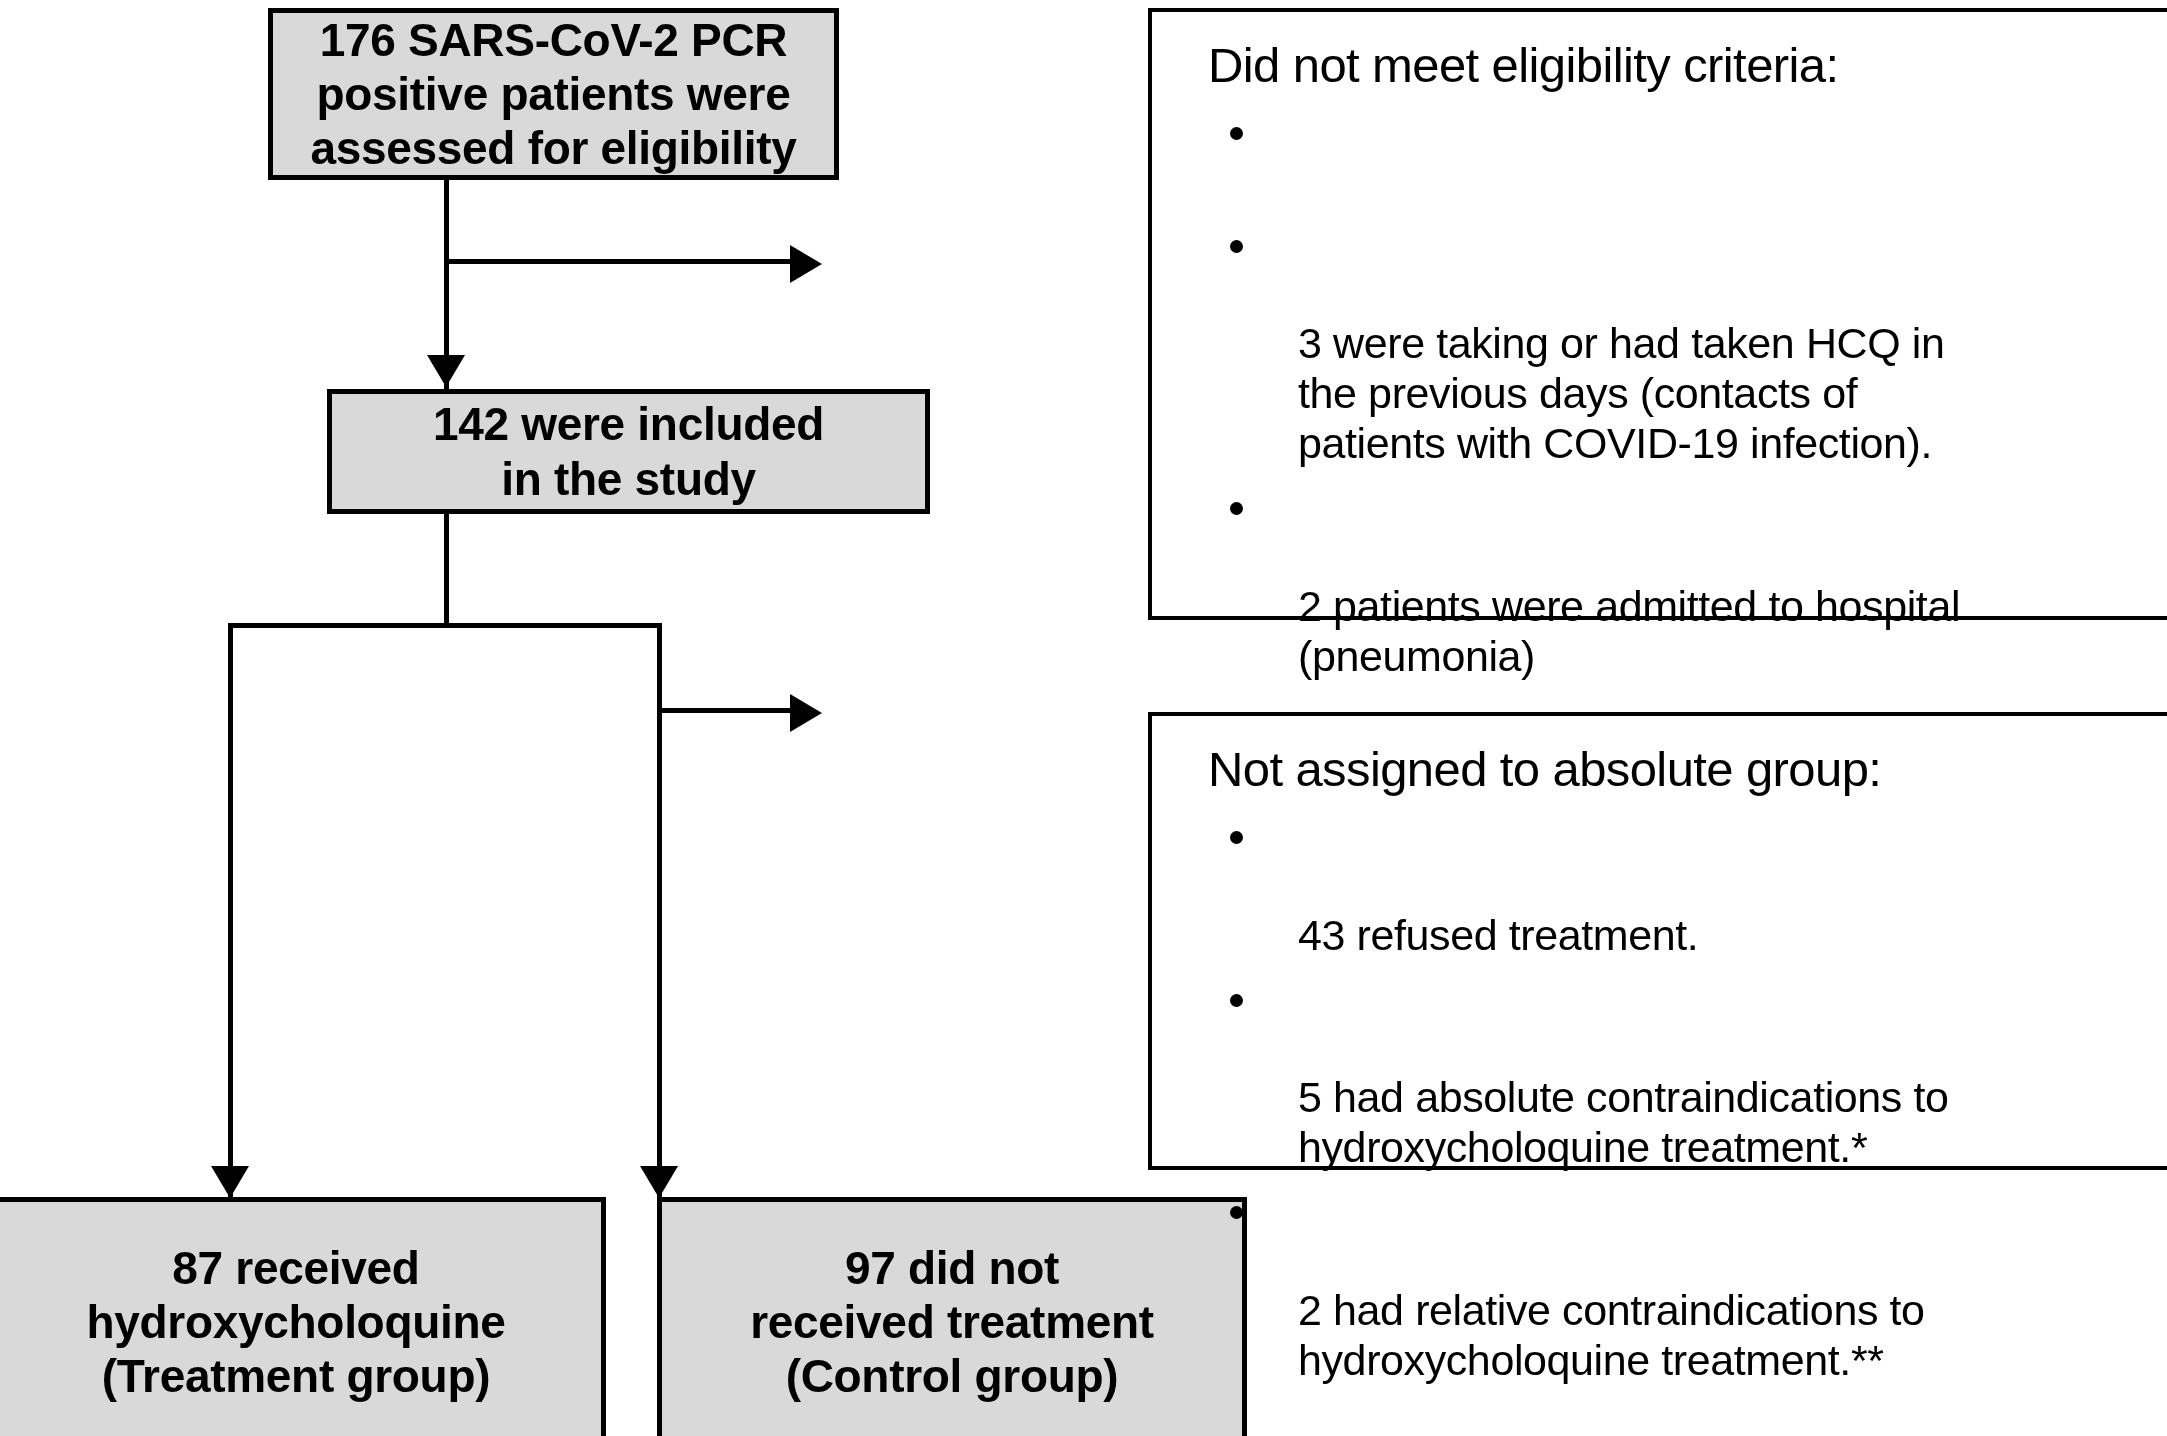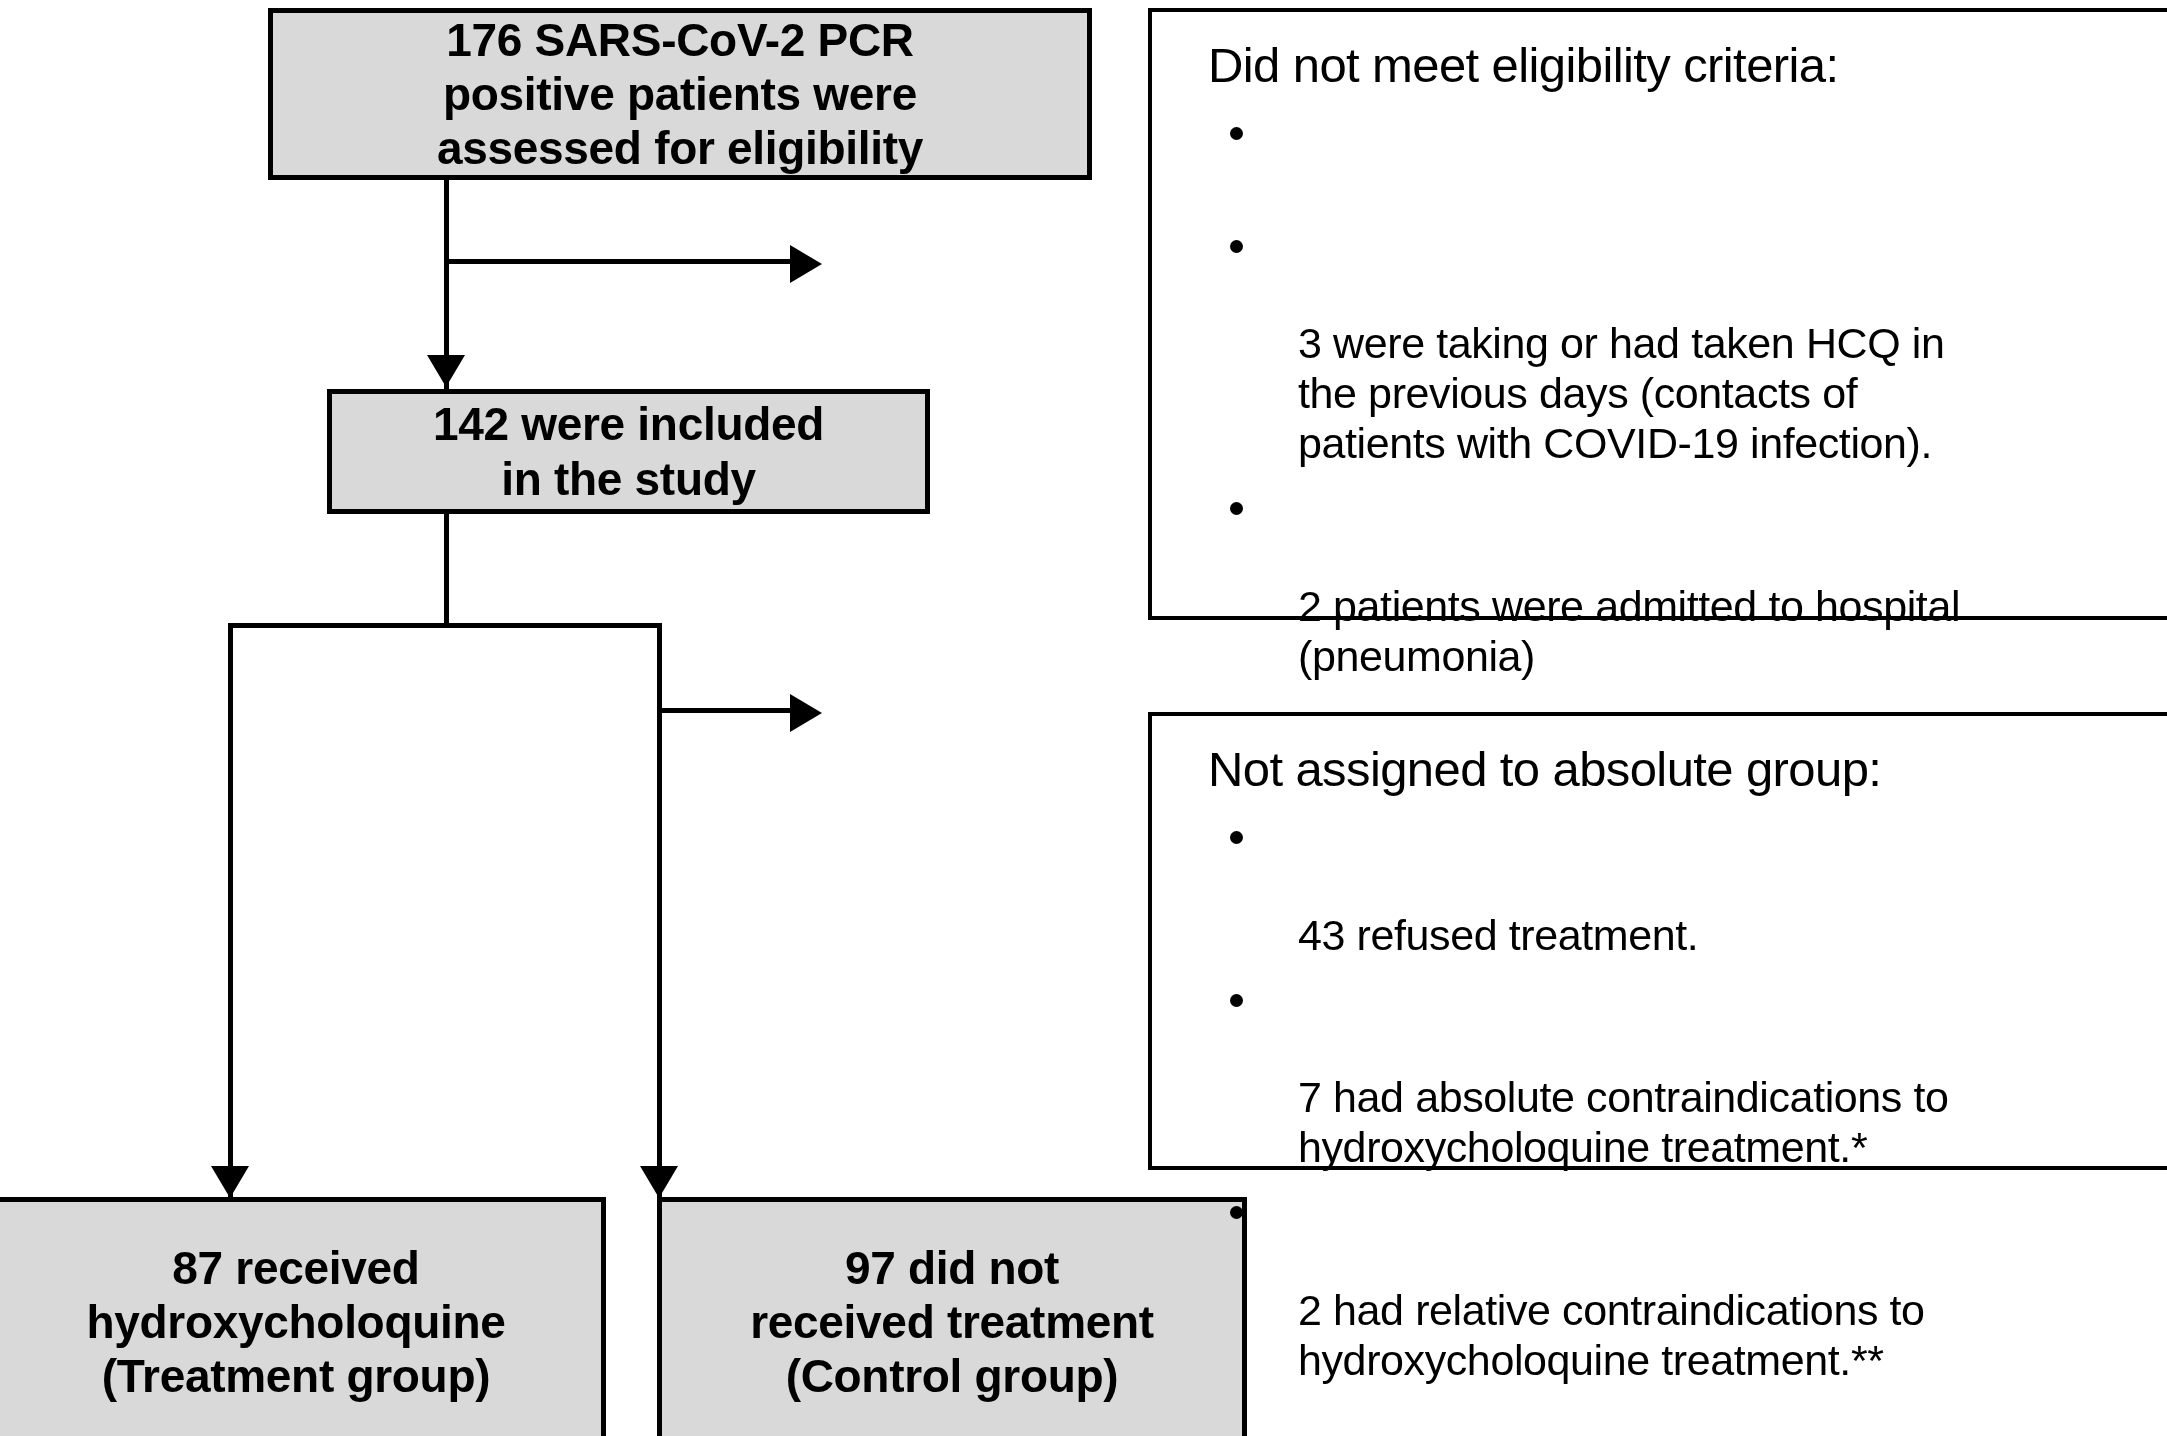--- a/index.html
+++ b/index.html
@@ -146,21 +146,21 @@
 
   <div class="vline" style="left:228px; top:623px; height:574px;"></div>
   <div class="arrow-down" style="left:211px; top:1166px;"></div>
 
   <div class="vline" style="left:657px; top:623px; height:574px;"></div>
   <div class="arrow-down" style="left:640px; top:1166px;"></div>
 
   <div class="hline" style="left:657px; top:708px; width:148px;"></div>
   <div class="arrow-right" style="left:790px; top:694px;"></div>
 
-  <div class="box shaded" style="left:268px; top:8px; width:824px; height:172px;">
+  <div class="box shaded" style="left:268px; top:8px; width:571px; height:172px;">
     <div class="box-text">176 SARS-CoV-2 PCR
 positive patients were
 assessed for eligibility</div>
   </div>
 
   <div class="box shaded" style="left:327px; top:389px; width:603px; height:125px;">
     <div class="box-text">142 were included
 in the study</div>
   </div>
 
@@ -201,21 +201,21 @@
   <div class="box plain" style="left:1148px; top:712px; width:1030px; height:458px;">
     <div class="panel-inner">
       <div class="panel-heading">Not assigned to absolute group:</div>
       <ul class="panel-list">
         <li>
           <span class="bullet-dot"></span>
           <span>43 refused treatment.</span>
         </li>
         <li>
           <span class="bullet-dot"></span>
-          <span>7 had absolute contraindications to
+          <span>5 had absolute contraindications to
 hydroxycholoquine treatment.*</span>
         </li>
         <li>
           <span class="bullet-dot"></span>
           <span>2 had relative contraindications to
 hydroxycholoquine treatment.**</span>
         </li>
       </ul>
     </div>
   </div>

